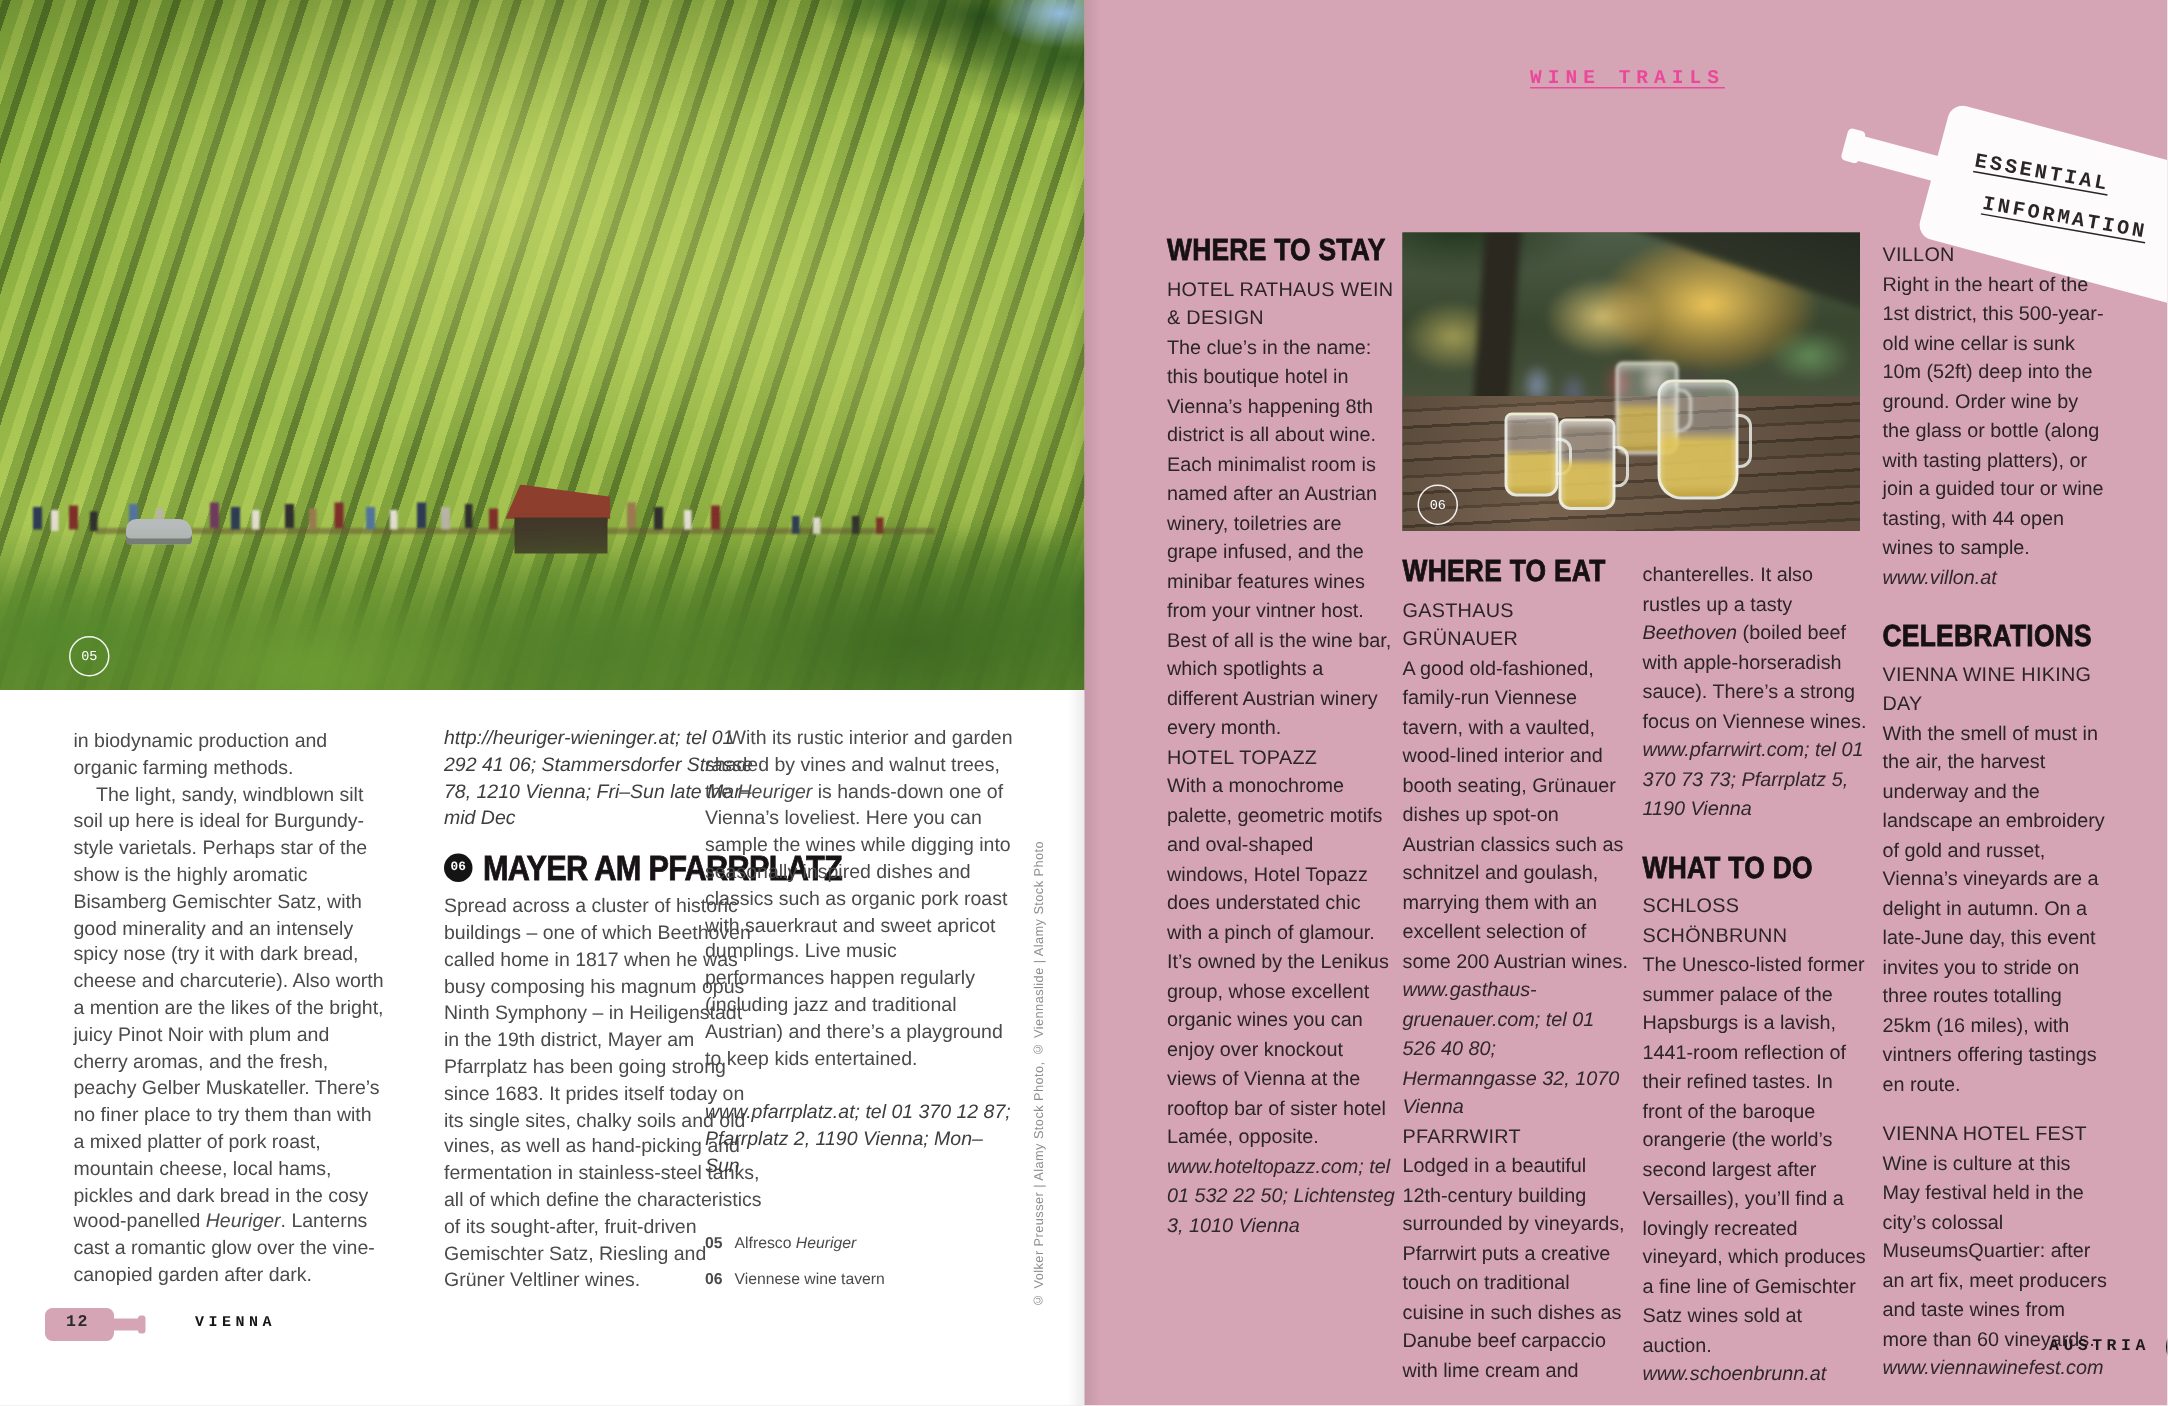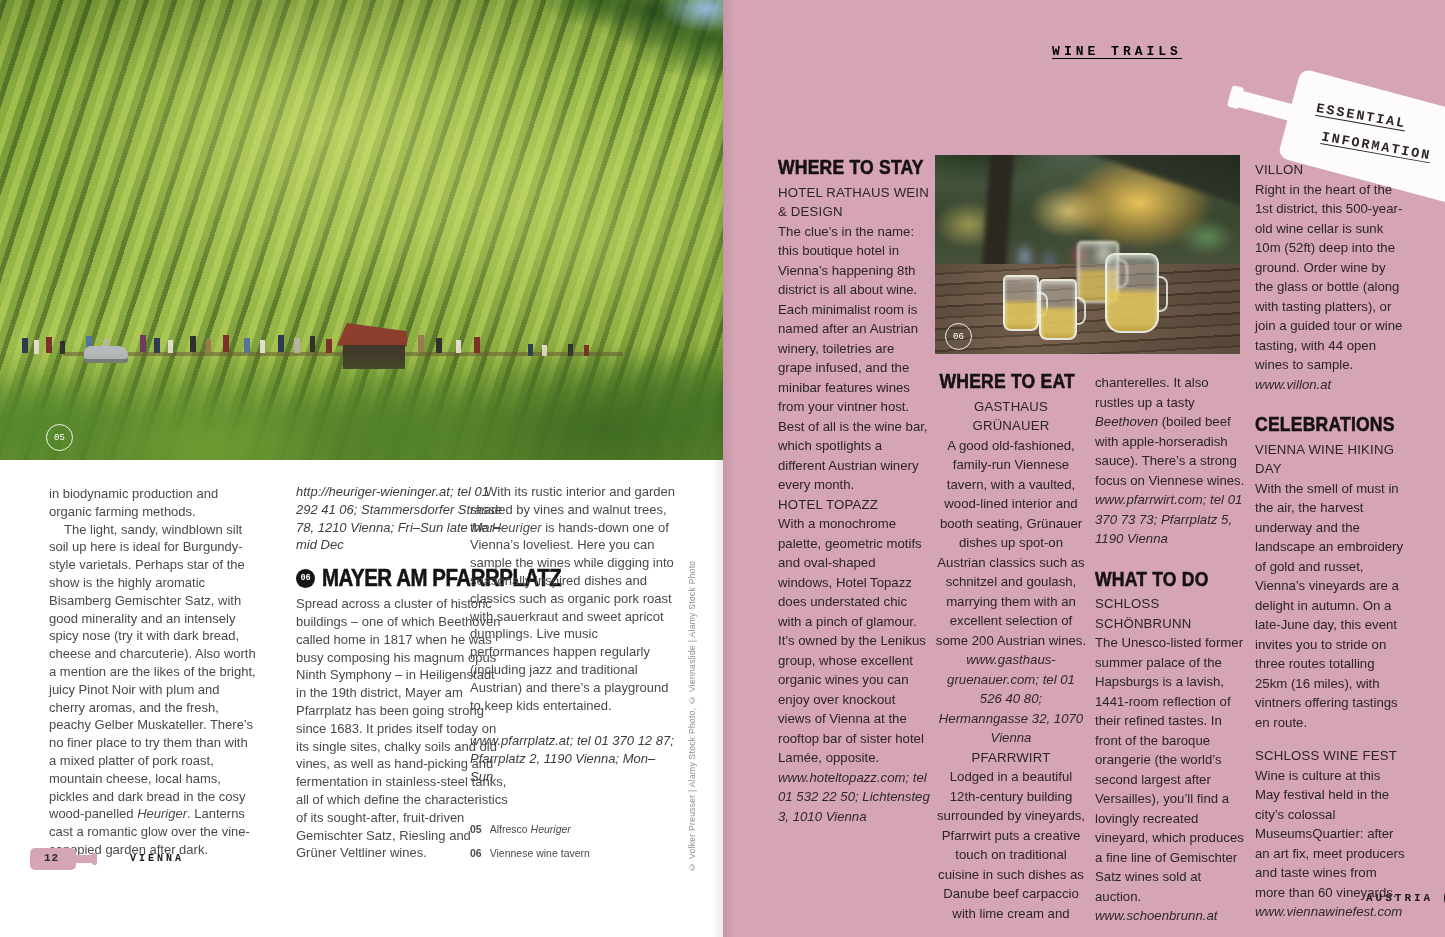--- a/index.html
+++ b/index.html
@@ -25,52 +25,52 @@
             display:inline-flex;align-items:center;justify-content:center;
             font-family:"Liberation Mono",monospace;font-size:8.5px;font-weight:700;}
   .captions{margin-top:37px;font-size:10.5px;line-height:13.5px;color:#4b4a4a;width:130px;}
   .caption{margin-bottom:11px;}
   .cap-num{font-weight:700;margin-right:8px;}
 
   .credit{position:absolute;left:687px;top:592px;height:280px;writing-mode:vertical-rl;
           transform:rotate(180deg);font-size:8.5px;letter-spacing:0.3px;color:#8e8d8d;white-space:nowrap;}
 
   
-  .footL{position:absolute;left:30px;top:848px;height:24px;}
+  .footL{position:absolute;left:30px;top:872px;height:24px;}
   .footL .pgnum{position:absolute;left:14px;top:4px;font-family:"Liberation Mono",monospace;
                 font-size:11px;font-weight:700;color:#2a2a2a;letter-spacing:1px;}
   .footL .plabel{position:absolute;left:100px;top:5px;font-family:"Liberation Mono",monospace;
                  font-size:10px;font-weight:700;letter-spacing:3px;color:#161616;}
   .footR{position:absolute;left:1366px;top:883px;display:flex;align-items:center;gap:11px;text-align:right;}
   .footR .plabel{font-family:"Liberation Mono",monospace;font-size:11px;font-weight:700;
                  letter-spacing:3px;color:#1c191a;}
   .circle-num{width:26px;height:26px;border:2.5px solid #141114;border-radius:50%;
               display:flex;align-items:center;justify-content:center;
               font-family:"Liberation Mono",monospace;font-size:10.5px;font-weight:700;color:#141114;}
 
   
-  .wt-header{position:absolute;left:992px;top:44px;width:250px;text-align:center;
+  .wt-header{position:absolute;left:960px;top:44px;width:250px;text-align:center;
              font-family:"Liberation Mono",monospace;font-size:13px;font-weight:700;
-             letter-spacing:4px;color:#000000;text-decoration:underline;text-underline-offset:3px;}
+             letter-spacing:4px;color:#ec4899;text-decoration:underline;text-underline-offset:3px;}
   .tag-wrap{position:absolute;left:1232px;top:48px;width:280px;height:130px;
             transform:rotate(15deg);transform-origin:40px 60px;}
   .tag-lip{position:absolute;left:-4px;top:48px;width:12px;height:22px;background:#fdfbfb;border-radius:3px;}
   .tag-neck{position:absolute;left:4px;top:51px;width:62px;height:17px;background:#fdfbfb;}
   .tag-body{position:absolute;left:58px;top:14px;width:230px;height:92px;background:#fdfbfb;border-radius:10px;}
   .tag-text{position:absolute;left:84px;top:30px;transform:rotate(-5deg);
             font-family:"Liberation Mono",monospace;font-size:13.5px;font-weight:700;
             letter-spacing:2px;color:#2a2627;line-height:27px;white-space:nowrap;}
   .tag-text span{text-decoration:underline;text-underline-offset:3px;display:block;}
   .tag-text span:last-child{margin-left:10px;}
 
   
   .rcol{position:absolute;width:152px;font-size:13.2px;line-height:19.5px;color:#2b2527;}
   .rcol p{margin:0;}
   .rcol-a{left:778px;top:157px;}
-  .rcol-b{left:935px;top:371px;text-align:center;}
+  .rcol-b{left:935px;top:371px;}
   .rcol-c{left:1095px;top:373px;}
   .rcol-d{left:1255px;top:160px;}
   .stencil{font-weight:700;font-size:18.5px;letter-spacing:0.2px;color:#171114;
            transform:scaleX(0.95) scaleY(1.1);transform-origin:left center;white-space:nowrap;
            -webkit-text-stroke:0.5px #171114;margin:0 0 6px;}
   .subhead{letter-spacing:0.2px;}
   .rcontact{font-style:italic;color:#2f282b;}
   .mt-sec{margin-top:19px;}
   .mt-head{margin-top:20px;}
 
@@ -295,21 +295,21 @@
     <p class="rcontact">www.schoenbrunn.at</p>
   </div>
 
   <div class="rcol rcol-d">
     <p class="subhead">VILLON</p>
     <p>Right in the heart of the 1st district, this 500-year-old wine cellar is sunk 10m (52ft) deep into the ground. Order wine by the glass or bottle (along with tasting platters), or join a guided tour or wine tasting, with 44 open wines to sample.</p>
     <p class="rcontact">www.villon.at</p>
     <div class="stencil mt-head">CELEBRATIONS</div>
     <p class="subhead">VIENNA WINE HIKING DAY</p>
     <p>With the smell of must in the air, the harvest underway and the landscape an embroidery of gold and russet, Vienna’s vineyards are a delight in autumn. On a late-June day, this event invites you to stride on three routes totalling 25km (16 miles), with vintners offering tastings en route.</p>
-    <p class="subhead" style="margin-top:14px;">SCHLOSS WINE FEST</p>
+    <p class="subhead" style="margin-top:14px;">VIENNA HOTEL FEST</p>
     <p>Wine is culture at this May festival held in the city’s colossal MuseumsQuartier: after an art fix, meet producers and taste wines from more than 60 vineyards.</p>
     <p class="rcontact">www.viennawinefest.com</p>
   </div>
 
   <div class="footR">
     <span class="plabel">AUSTRIA</span>
     <span class="circle-num">13</span>
   </div>
 
   <div class="gutter"></div>

